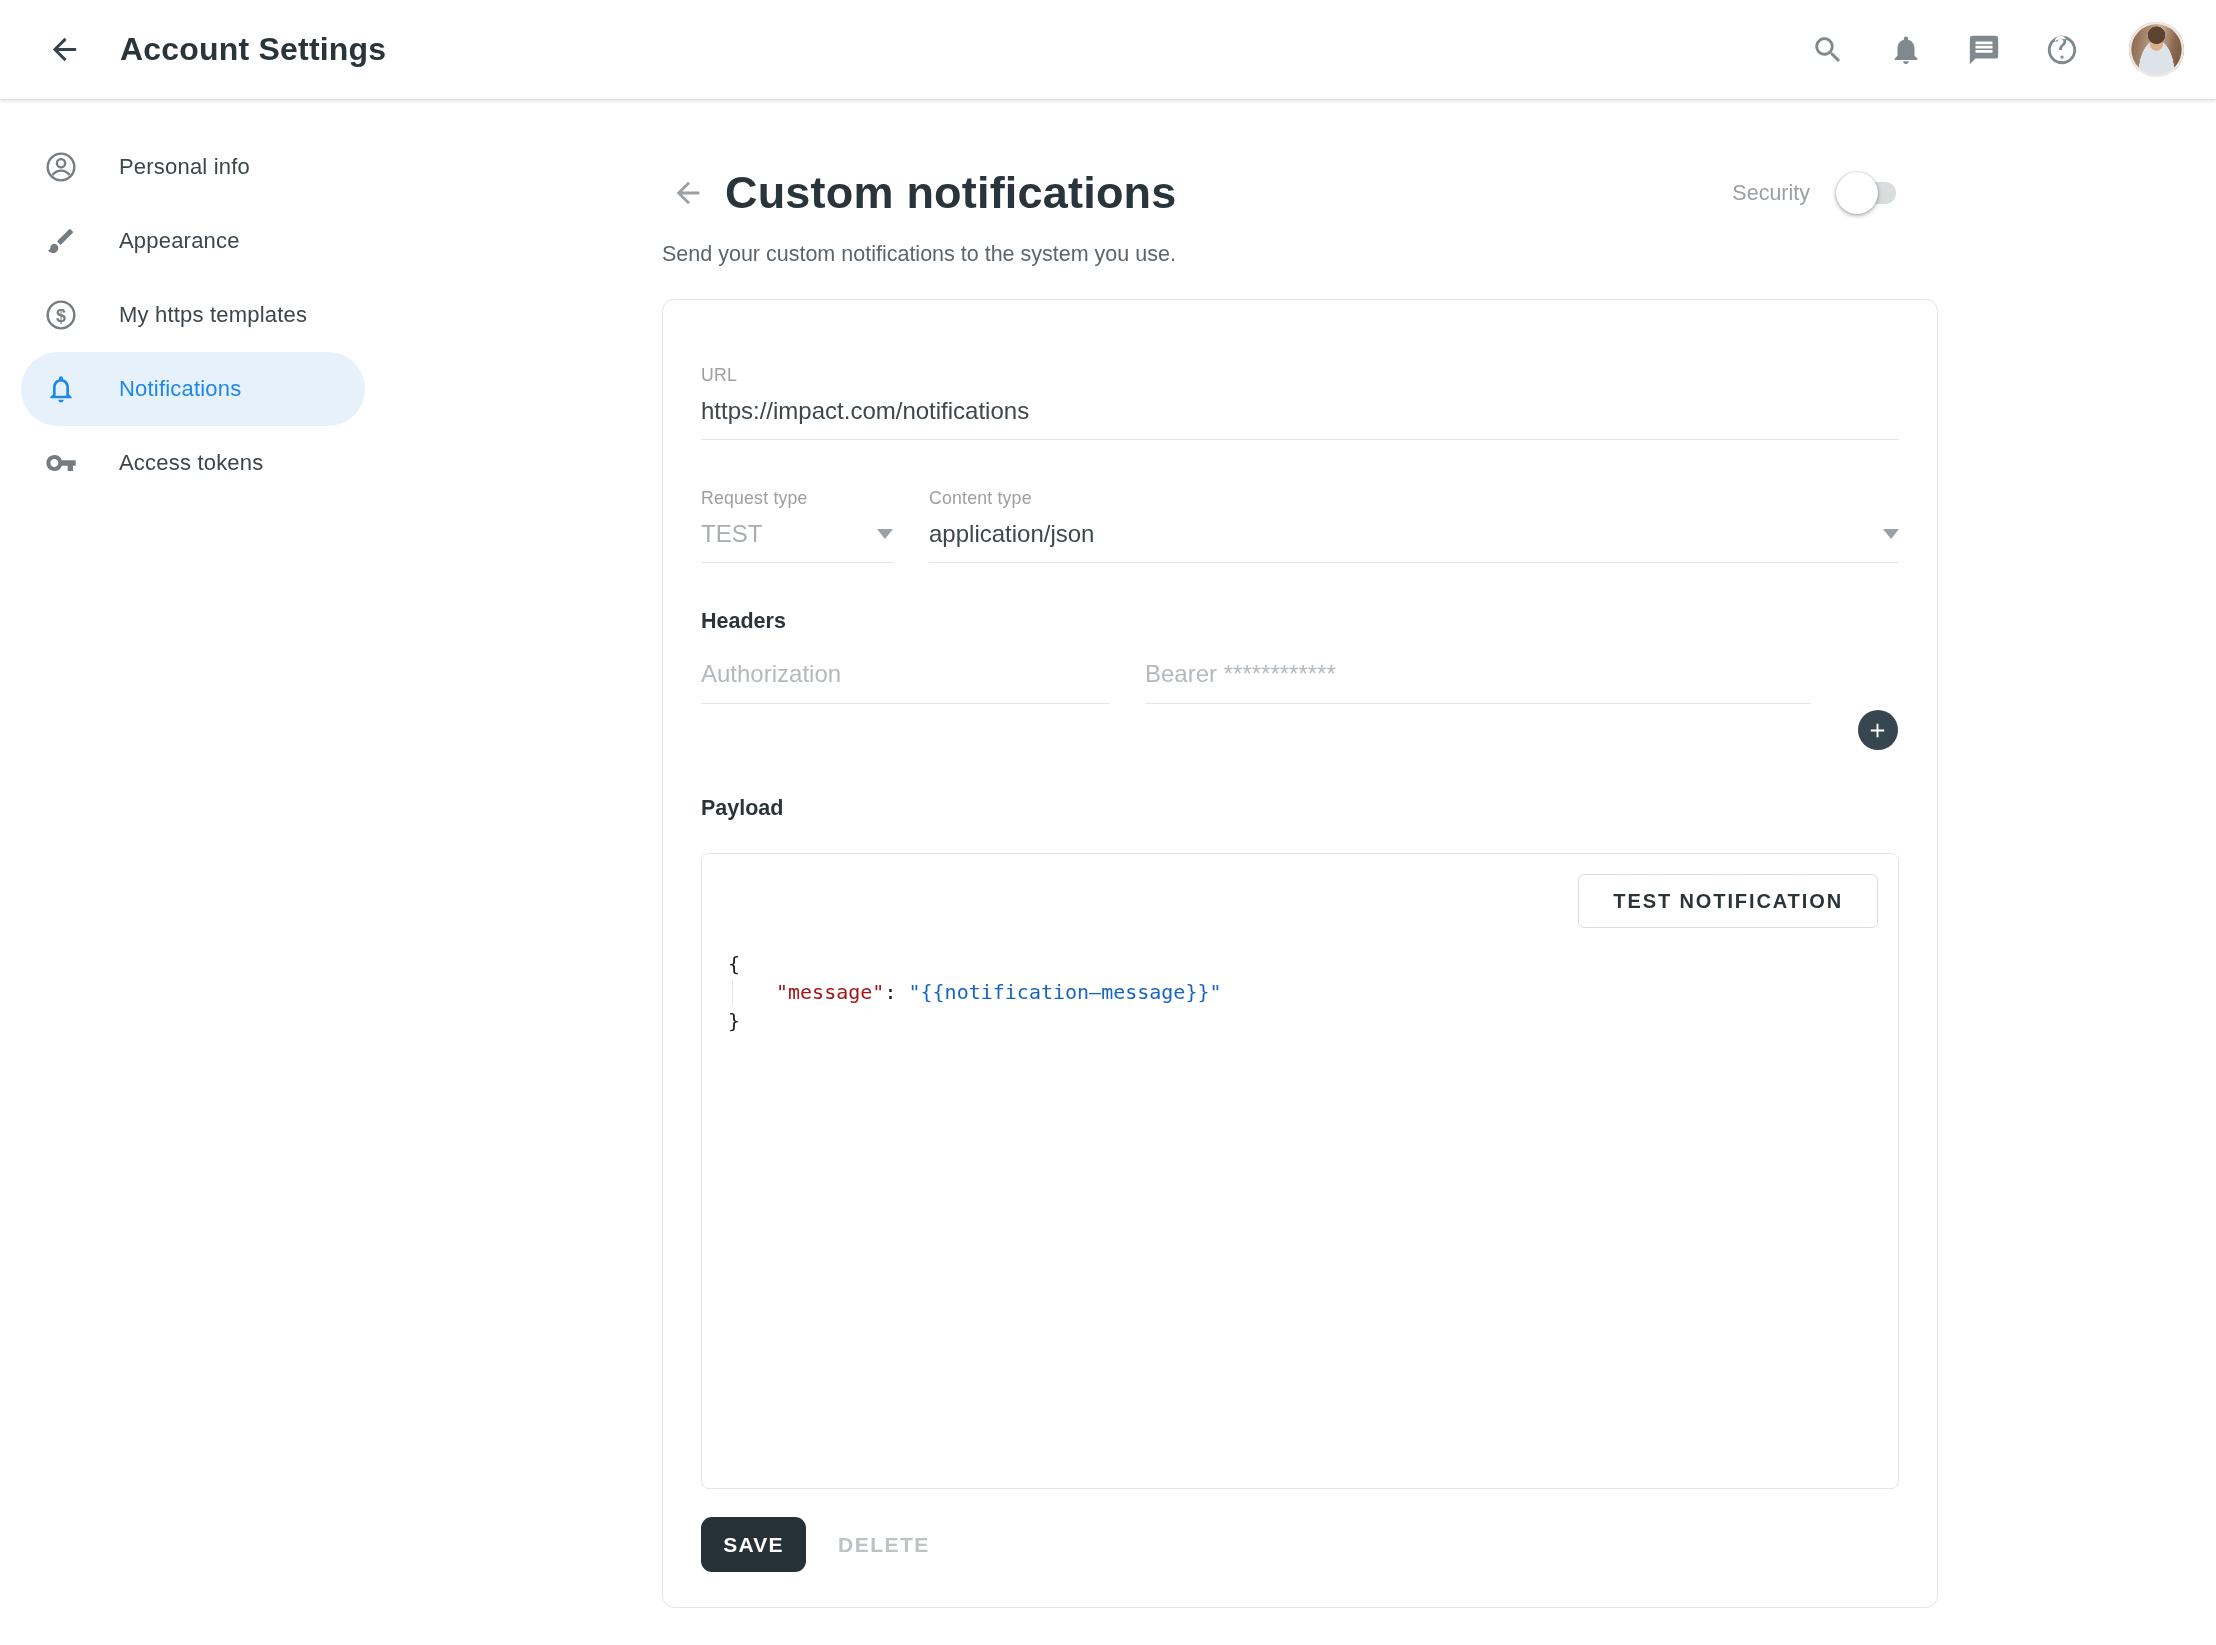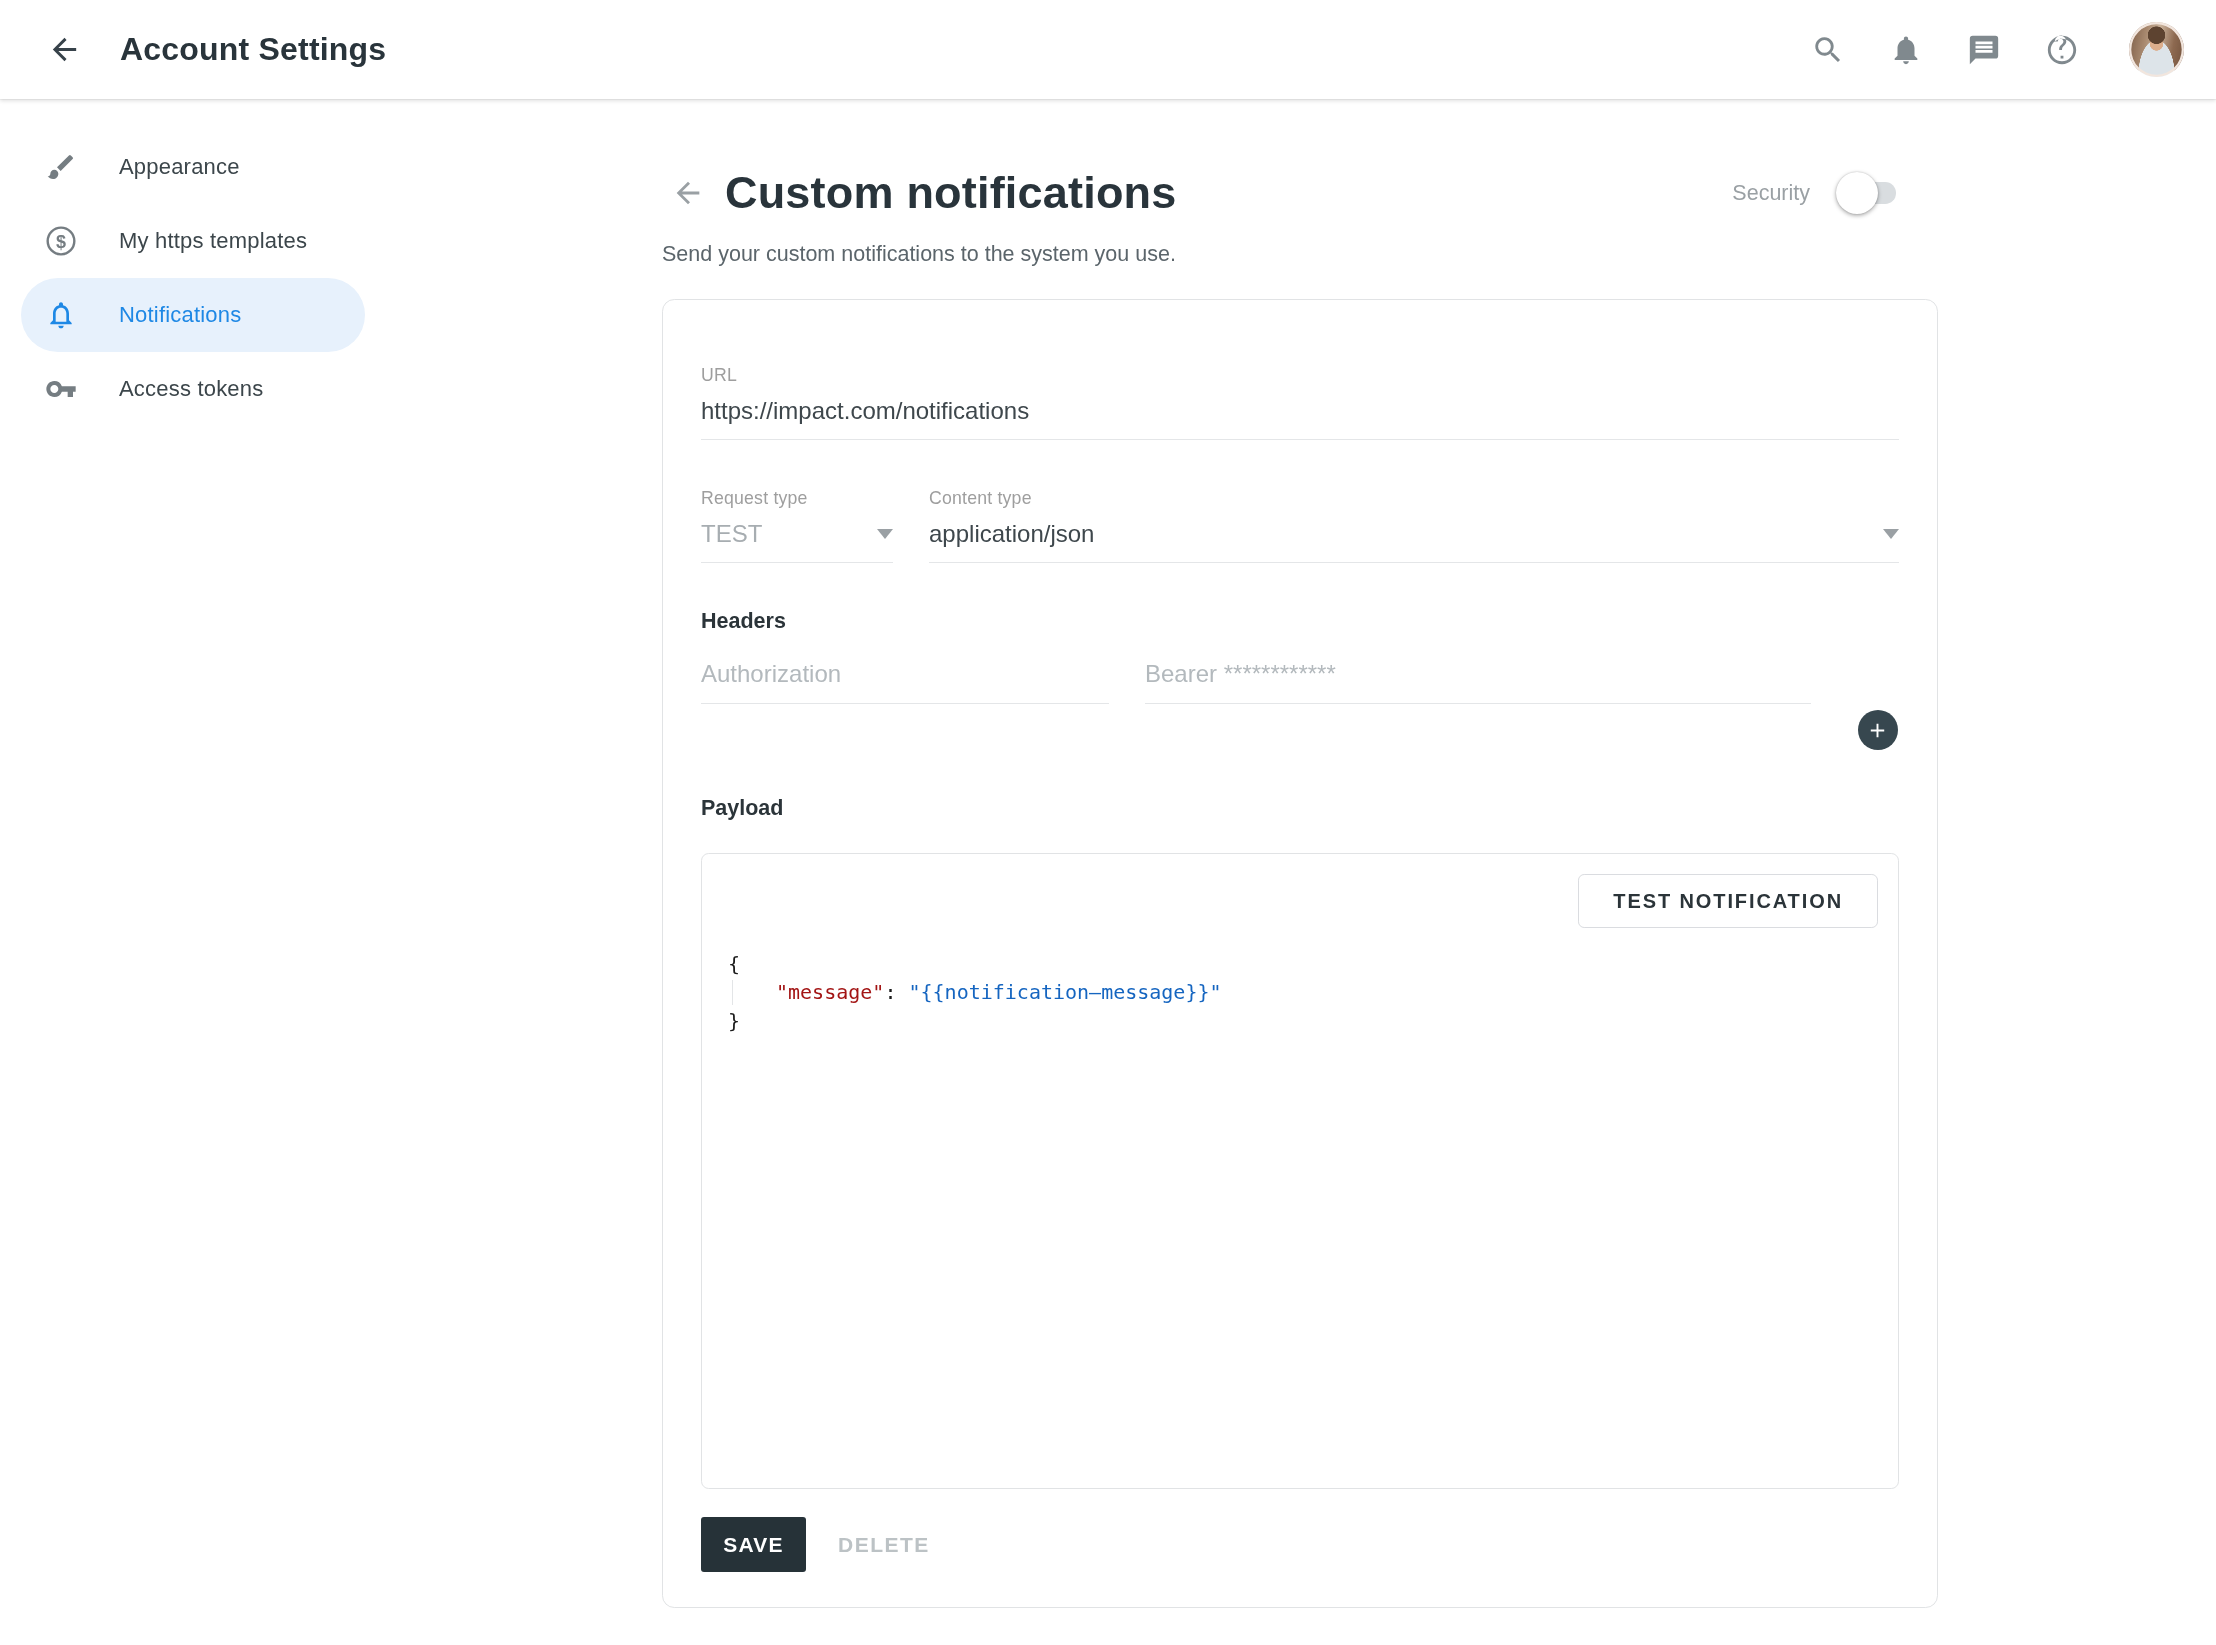--- a/index.html
+++ b/index.html
@@ -91,21 +91,21 @@
             font-family:"Liberation Sans",sans-serif;font-size:20px;font-weight:700;letter-spacing:1.9px;color:#2b3439;}
   .code{margin-top:21.5px;padding-left:26px;font-family:"DejaVu Sans Mono",monospace;font-size:20px;line-height:28.5px;color:#1b1b1b;cursor:text;}
   .code-line{white-space:pre;}
   .code-line.indented{position:relative;padding-left:48px;}
   .code-line.indented::before{content:"";position:absolute;left:3.8px;top:1.5px;bottom:1.5px;border-left:1.5px solid #e3e5e7;}
   .ck{color:var(--code-key);}
   .cp{color:#1b1b1b;}
   .cs{color:var(--code-string);}
 
   .actions{display:flex;align-items:center;margin-top:28px;gap:32px;}
-  .save-btn{width:105px;height:55px;background:#263238;color:#fff;border:none;border-radius:3px;cursor:pointer;
+  .save-btn{width:105px;height:55px;background:#263238;color:#fff;border:none;border-radius:11px;cursor:pointer;
             font-family:"Liberation Sans",sans-serif;font-size:21px;font-weight:600;letter-spacing:1.2px;}
   .delete-btn{background:none;border:none;cursor:pointer;font-family:"Liberation Sans",sans-serif;
               font-size:21px;font-weight:600;letter-spacing:1.5px;color:#bcc2c5;}
 </style>
 </head>
 <body>
 
 <header class="topbar">
   <button class="back">
     <svg viewBox="0 0 24 24">
@@ -135,20 +135,28 @@
           <path d="M12 2C6.48 2 2 6.48 2 12s4.48 10 10 10 10-4.48 10-10S17.52 2 12 2zm0 18c-4.41 0-8-3.59-8-8s3.59-8 8-8 8 3.59 8 8-3.59 8-8 8zm1-4h-2v2h2v-2zm1.07-7.75l-.9.92C12.45 9.9 12 10.5 12 12h-2v-.5c0-1.1.45-2.1 1.17-2.83l1.24-1.26c.37-.36.59-.86.59-1.41 0-1.1-.9-2-2-2s-2 .9-2 2H7c0-2.21 1.79-4 4-4s4 1.79 4 4c0 .88-.36 1.68-.93 2.25z"></path>
         </svg>
     </button>
     <div class="avatar"></div>
   </div>
 </header>
 
 <div class="layout">
 
   <nav class="sidebar">
+    <div class="side-item">
+      <svg viewBox="0 0 24 24" fill="none">
+        <circle cx="12" cy="12" r="10" stroke="#757d82" stroke-width="1.8" fill="none"></circle>
+        <circle cx="12" cy="9.2" r="3.1" stroke="#757d82" stroke-width="1.8" fill="none"></circle>
+        <path d="M5.6 18c1.6-2.1 3.9-3.3 6.4-3.3s4.8 1.2 6.4 3.3" stroke="#757d82" stroke-width="1.8" fill="none"></path>
+      </svg>
+      <span class="lbl">Personal info</span>
+    </div>
     <div class="side-item">
       <svg viewBox="0 0 24 24">
           <path d="M7 14c-1.66 0-3 1.34-3 3 0 1.31-1.16 2-2 2 .92 1.22 2.49 2 4 2 2.21 0 4-1.79 4-4 0-1.66-1.34-3-3-3zm13.71-9.37-1.34-1.34a.996.996 0 0 0-1.41 0L9 12.25 11.75 15l8.96-8.96a.996.996 0 0 0 0-1.41z"></path>
         </svg>
       <span class="lbl">Appearance</span>
     </div>
     <div class="side-item">
       <svg viewBox="0 0 24 24" fill="none">
         <circle cx="12" cy="12" r="10" stroke="#757d82" stroke-width="1.8" fill="none"></circle>
         <text x="12" y="17" text-anchor="middle" font-family="Liberation Sans, sans-serif" font-size="13.5" font-weight="bold" fill="#757d82">$</text>

